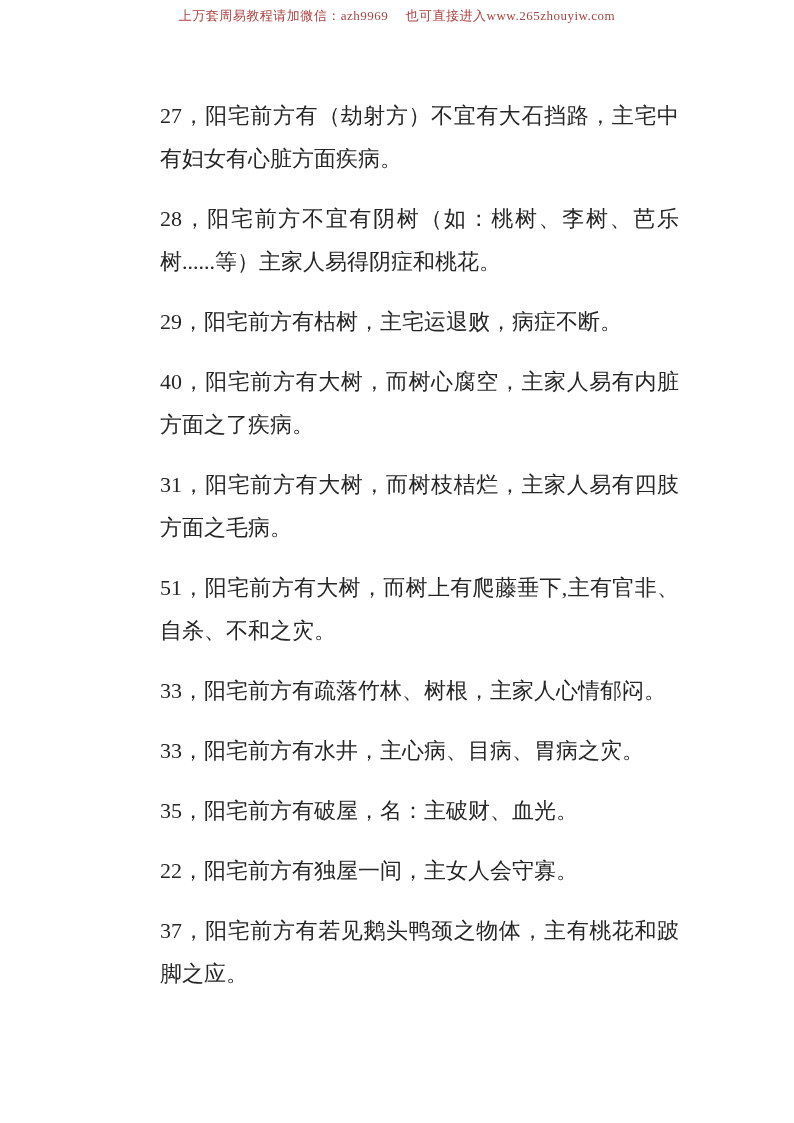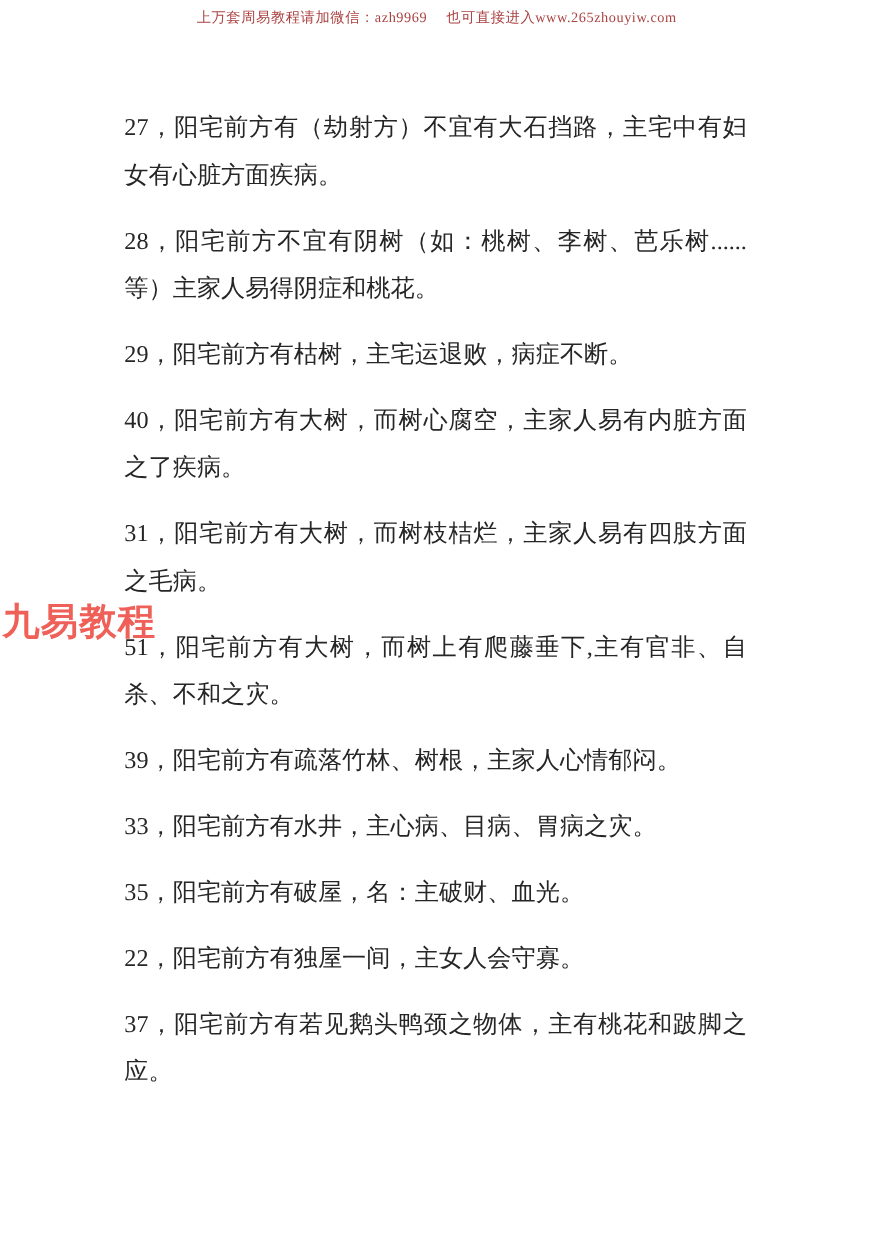--- a/index.html
+++ b/index.html
@@ -37,20 +37,21 @@
     left:113px;
     width:566px;
   }
   .doc-body p{
     font-size:22px;
     line-height:43px;
     text-align:justify;
     text-justify:inter-ideograph;
     margin-bottom:17px;
     color:var(--color-body);
+    margin-left:47px;
   }
   .watermark{
     position:absolute;
     left:2px;
     top:542px;
     font-size:34px;
     font-weight:bold;
     letter-spacing:1px;
     color:var(--color-watermark);
     font-family:"Liberation Sans","DejaVu Sans",sans-serif;
@@ -64,22 +65,21 @@
 
   <div class="top-notice">上万套周易教程请加微信：azh9969　 也可直接进入www.265zhouyiw.com</div>
 
   <div class="doc-body">
     <p>27，阳宅前方有（劫射方）不宜有大石挡路，主宅中有妇女有心脏方面疾病。</p>
     <p>28，阳宅前方不宜有阴树（如：桃树、李树、芭乐树......等）主家人易得阴症和桃花。</p>
     <p>29，阳宅前方有枯树，主宅运退败，病症不断。</p>
     <p>40，阳宅前方有大树，而树心腐空，主家人易有内脏方面之了疾病。</p>
     <p>31，阳宅前方有大树，而树枝桔烂，主家人易有四肢方面之毛病。</p>
     <p>51，阳宅前方有大树，而树上有爬藤垂下,主有官非、自杀、不和之灾。</p>
-    <p>39，阳宅前方有疏落竹林、树根，主家人心情郁闷。</p>
+    <p>33，阳宅前方有疏落竹林、树根，主家人心情郁闷。</p>
     <p>33，阳宅前方有水井，主心病、目病、胃病之灾。</p>
     <p>35，阳宅前方有破屋，名：主破财、血光。</p>
     <p>22，阳宅前方有独屋一间，主女人会守寡。</p>
     <p>37，阳宅前方有若见鹅头鸭颈之物体，主有桃花和跛脚之应。</p>
   </div>
 
-  <div class="watermark">九易教程</div>
 
 </div>
 
 </body></html>

